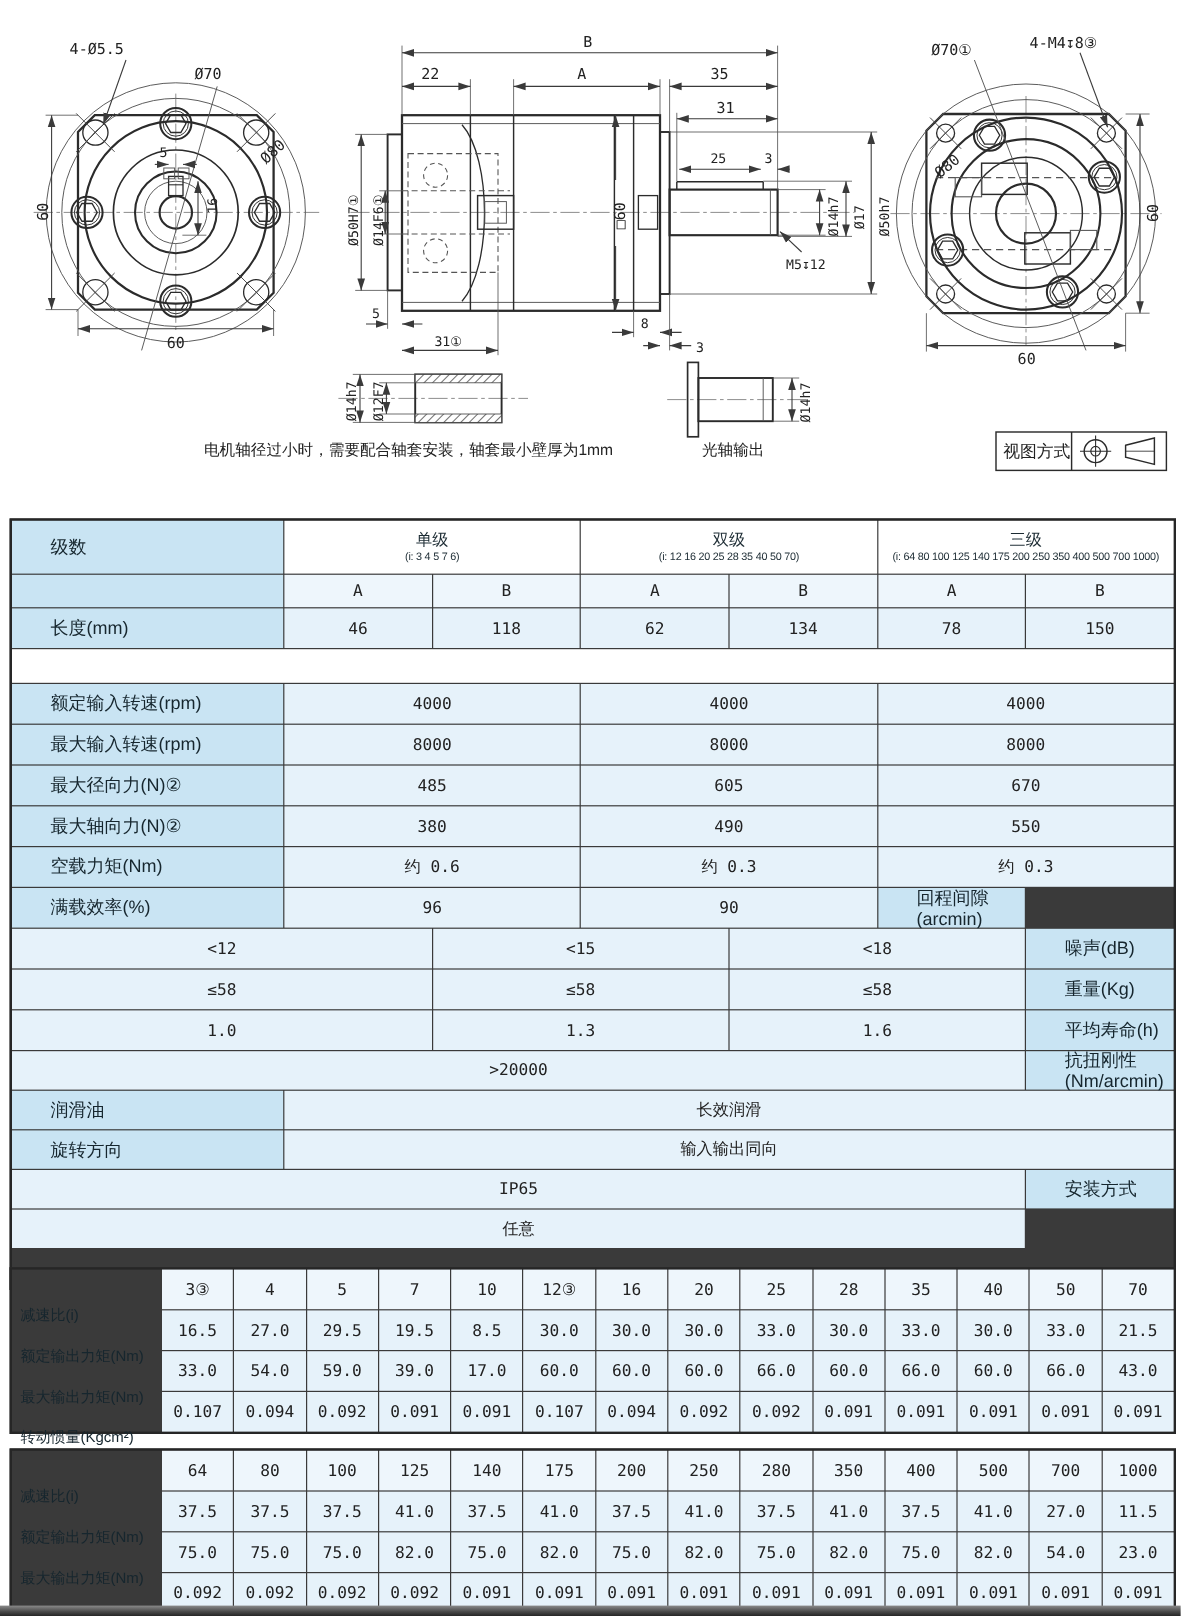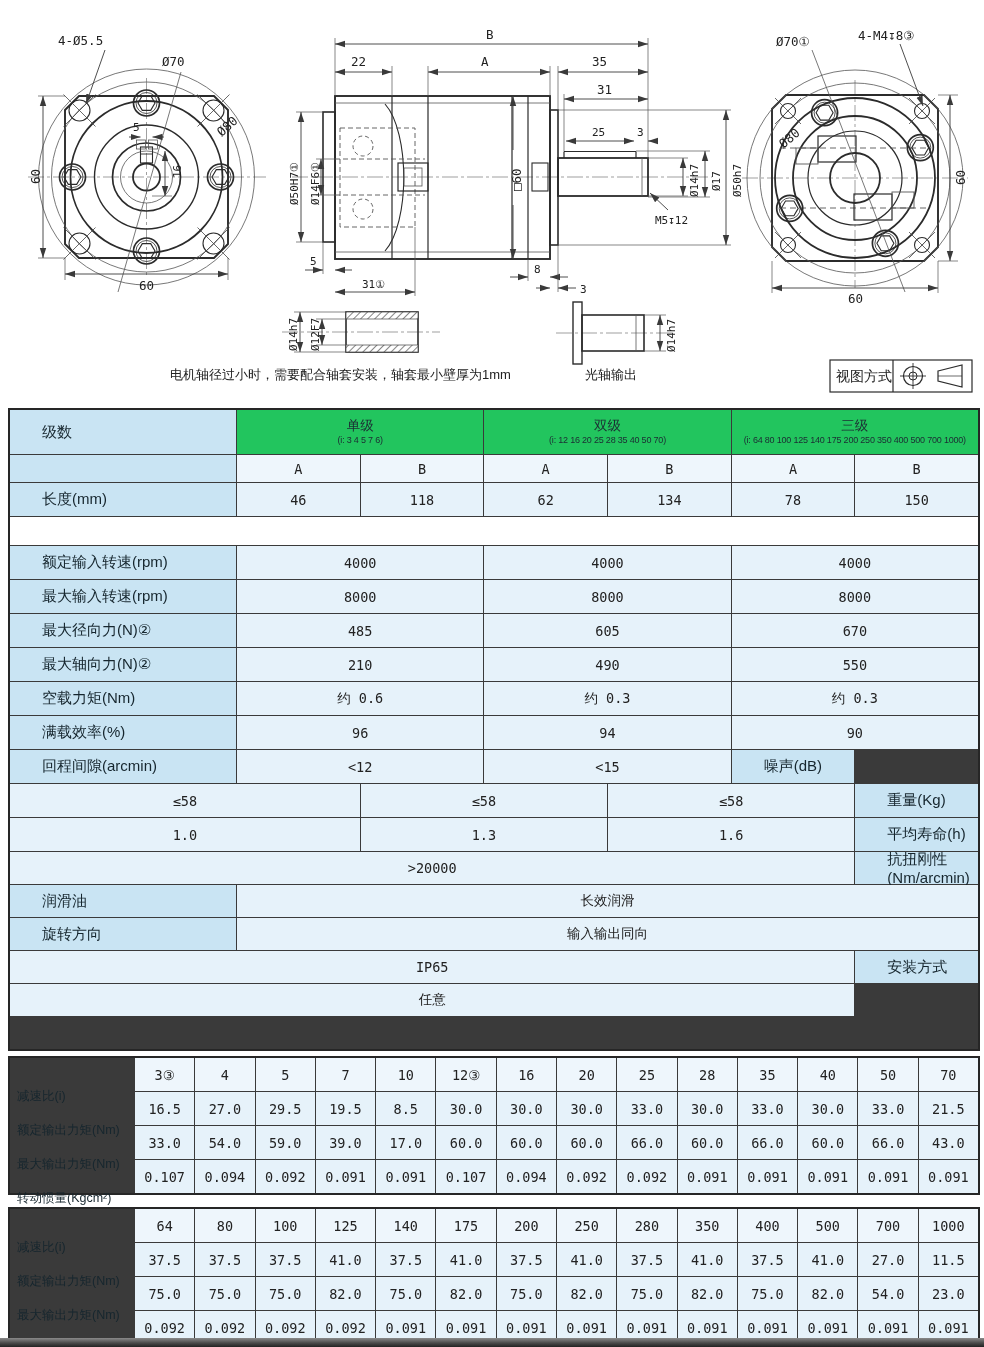--- a/index.html
+++ b/index.html
@@ -9,29 +9,29 @@
   svg text{user-select:none;}
   .dimt{font:12.5px "DejaVu Sans Mono",monospace;fill:#222;}
   .dimts{font:11px "DejaVu Sans Mono",monospace;fill:#222;}
   .cjkt{font:13px "Liberation Sans",sans-serif;fill:#222;}
 
   
   .tbl{position:absolute;display:grid;gap:1px;background:#3a3a3a;border:2px solid #262626;}
   .c{display:flex;align-items:center;justify-content:center;box-sizing:border-box;}
   .lbl{background:#c9e4f3;justify-content:flex-start;padding-left:32px;font-size:15px;color:#16262e;}
   .lbl2{background:#ec4899;justify-content:flex-start;padding-left:7px;font-size:12.5px;color:#16262e;margin-top:38px;}
-  .grp{background:#22c55e;flex-direction:column;line-height:1.25;}
+  .grp{background:#ffffff;flex-direction:column;line-height:1.25;}
   .gname{font-size:13.5px;}
   .grat{font-size:9px;letter-spacing:-0.2px;white-space:nowrap;}
   .val{background:#e6f2fa;font:13.5px "DejaVu Sans Mono",monospace;color:#222;}
   .hval{background:#eef6fc;font:13.5px "DejaVu Sans Mono",monospace;color:#222;}
   .gap{grid-column:1/-1;background:#ffffff;}
   .s2{grid-column:span 2;}
   .s6{grid-column:span 6;text-align:center;}
-  #spec-table{left:8px;top:408px;width:968px;
+  #spec-table{left:8px;top:432px;width:968px;
      grid-template-columns:226px repeat(6,1fr);
      grid-template-rows:44px 27px 33px 28px repeat(9,33px) repeat(6,32px);}
   .ratio{grid-template-columns:124px repeat(14,1fr);grid-template-rows:repeat(4,33px);
      left:8px;width:968px;}
   #ratio1{top:1056px;}
   #ratio2{top:1207px;}
   .rowvals{display:contents;}
   #footer-bar{position:absolute;left:0;top:1338px;width:984px;height:9px;
      background:linear-gradient(180deg,#8a8a8a 0%,#4a4a4a 55%,#222 100%);}
 </style>
@@ -331,37 +331,37 @@
   <div class="c val s2">8000</div>
   <div class="c val s2">8000</div>
   <div class="c val s2">8000</div>
 
   <div class="c lbl">最大径向力(N)②</div>
   <div class="c val s2">485</div>
   <div class="c val s2">605</div>
   <div class="c val s2">670</div>
 
   <div class="c lbl">最大轴向力(N)②</div>
-  <div class="c val s2">210</div>
+  <div class="c val s2">380</div>
   <div class="c val s2">490</div>
   <div class="c val s2">550</div>
 
   <div class="c lbl">空载力矩(Nm)</div>
   <div class="c val s2">约 0.6</div>
   <div class="c val s2">约 0.3</div>
   <div class="c val s2">约 0.3</div>
 
   <div class="c lbl">满载效率(%)</div>
   <div class="c val s2">96</div>
-  <div class="c val s2">94</div>
   <div class="c val s2">90</div>
 
   <div class="c lbl">回程间隙(arcmin)</div>
   <div class="c val s2">&lt;12</div>
   <div class="c val s2">&lt;15</div>
+  <div class="c val s2">&lt;18</div>
 
   <div class="c lbl">噪声(dB)</div>
   <div class="c val s2">≤58</div>
   <div class="c val s2">≤58</div>
   <div class="c val s2">≤58</div>
 
   <div class="c lbl">重量(Kg)</div>
   <div class="c val s2">1.0</div>
   <div class="c val s2">1.3</div>
   <div class="c val s2">1.6</div>

